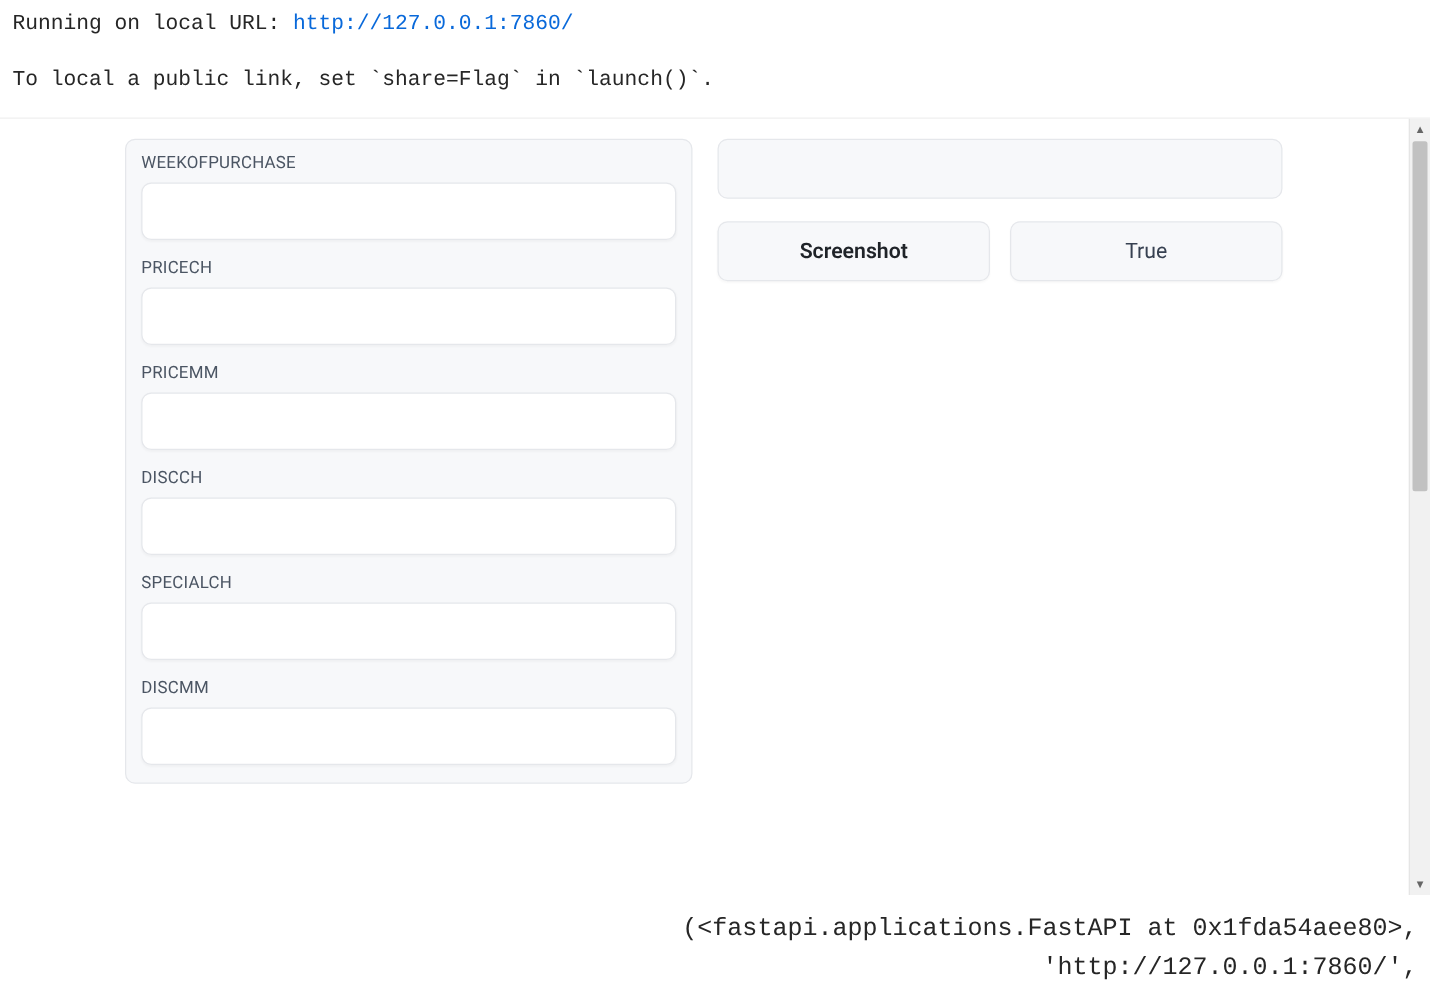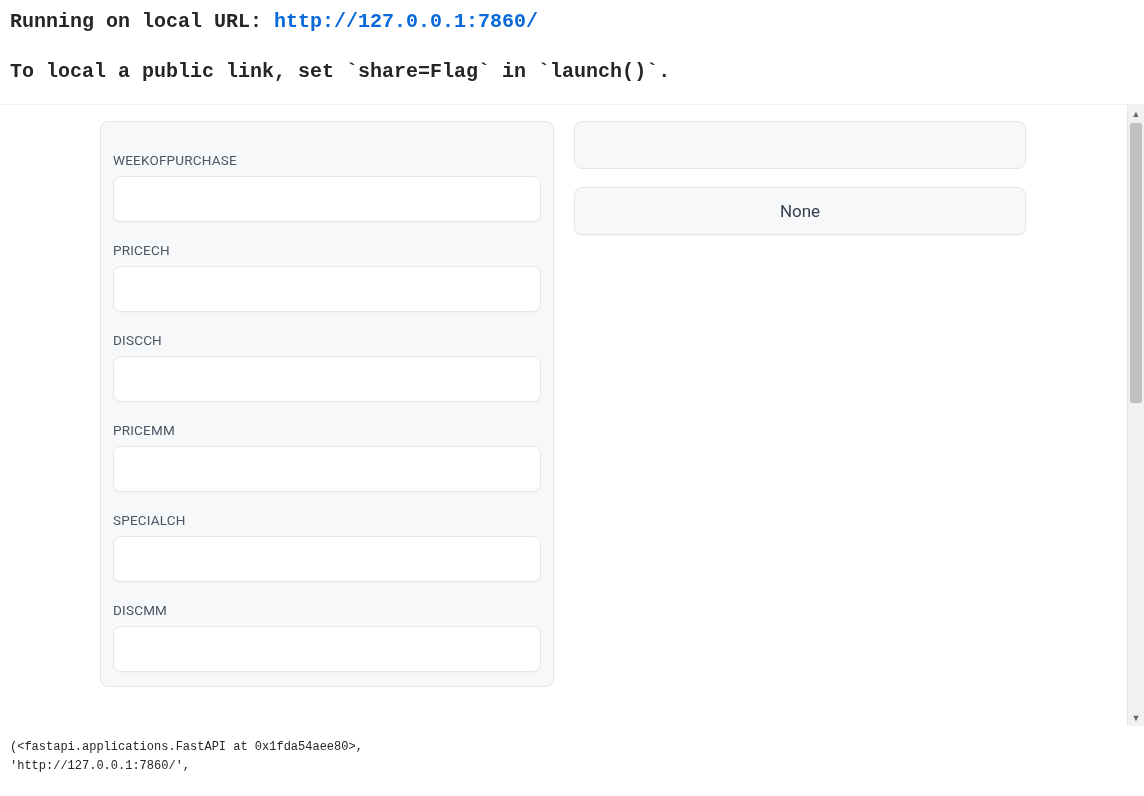--- a/index.html
+++ b/index.html
@@ -10,26 +10,25 @@
     body {
       font-family: -apple-system, BlinkMacSystemFont, "Segoe UI", Roboto, Helvetica, Arial, sans-serif;
       background: #ffffff;
       width: 1144px;
       height: 796px;
       overflow: hidden;
       position: relative;
     }
     .console-top {
       font-family: "Consolas", "Monaco", "Courier New", monospace;
-      font-size: 20px;
+      font-size: 17px;
       color: #262626;
       padding: 6px 10px 0 10px;
       line-height: 1.6;
       background: #fff;
-      font-weight: bold;
     }
     .console-top a {
       color: #0969da;
       text-decoration: none;
     }
     .console-top .line2 {
       margin-top: 18px;
     }
     .console-top .backtick {
       color: #262626;
@@ -67,21 +66,20 @@
     }
     .field-block {
       margin-bottom: 14px;
     }
     .field-label {
       font-size: 13.5px;
       color: #4b5563;
       letter-spacing: 0.2px;
       margin-bottom: 8px;
       display: block;
-      margin-top: 20px;
     }
     .field-input {
       width: 100%;
       height: 46px;
       background: #ffffff;
       border: 1px solid #e5e7eb;
       border-radius: 8px;
       box-shadow: 0 1px 2px rgba(0,0,0,0.03);
       padding: 0 12px;
       font-size: 15px;
@@ -143,25 +141,26 @@
       display: flex;
       align-items: center;
       justify-content: center;
       color: #666;
       font-size: 9px;
     }
     .scrollbar-arrow.up { top: 0; }
     .scrollbar-arrow.down { bottom: 0; }
     .console-bottom {
       font-family: "Consolas", "Monaco", "Courier New", monospace;
-      font-size: 12px;
+      font-size: 20px;
       color: #262626;
       padding: 12px 10px 0 10px;
       line-height: 1.55;
       background: #fff;
+      text-align: right;
     }
   </style>
 </head>
 <body>
 
 <div class="console-top">
   <div>
     <span>Running on local URL:  </span><a>http://127.0.0.1:7860/</a>
   </div>
   <div class="line2">
@@ -176,42 +175,45 @@
       <div class="left-col">
         <div class="field-block">
           <label class="field-label">WEEKOFPURCHASE</label>
           <input class="field-input" type="text" value="" style="">
         </div>
         <div class="field-block">
           <label class="field-label">PRICECH</label>
           <input class="field-input" type="text" value="" style="">
         </div>
         <div class="field-block">
+          <label class="field-label">PRICEMM</label>
+          <input class="field-input" type="text" value="" style="">
+        </div>
+        <div class="field-block">
           <label class="field-label">DISCCH</label>
-          <input class="field-input" type="text" value="" style="">
-        </div>
-        <div class="field-block">
-          <label class="field-label">PRICEMM</label>
           <input class="field-input" type="text" value="" style="">
         </div>
         <div class="field-block">
           <label class="field-label">SPECIALCH</label>
           <input class="field-input" type="text" value="" style="">
         </div>
         <div class="field-block">
           <label class="field-label">DISCMM</label>
           <input class="field-input" type="text" value="" style="">
         </div>
       </div>
 
       <div class="right-col">
         <div class="output-box"></div>
         <div class="button-row">
+          <div class="gr-button primary">
+            <span>Screenshot</span>
+          </div>
           <div class="gr-button">
-            <span>None</span>
+            <span>True</span>
           </div>
         </div>
       </div>
 
     </div>
   </div>
 
   <div class="scrollbar-track">
     <div class="scrollbar-arrow up">▲</div>
     <div class="scrollbar-thumb"></div>

